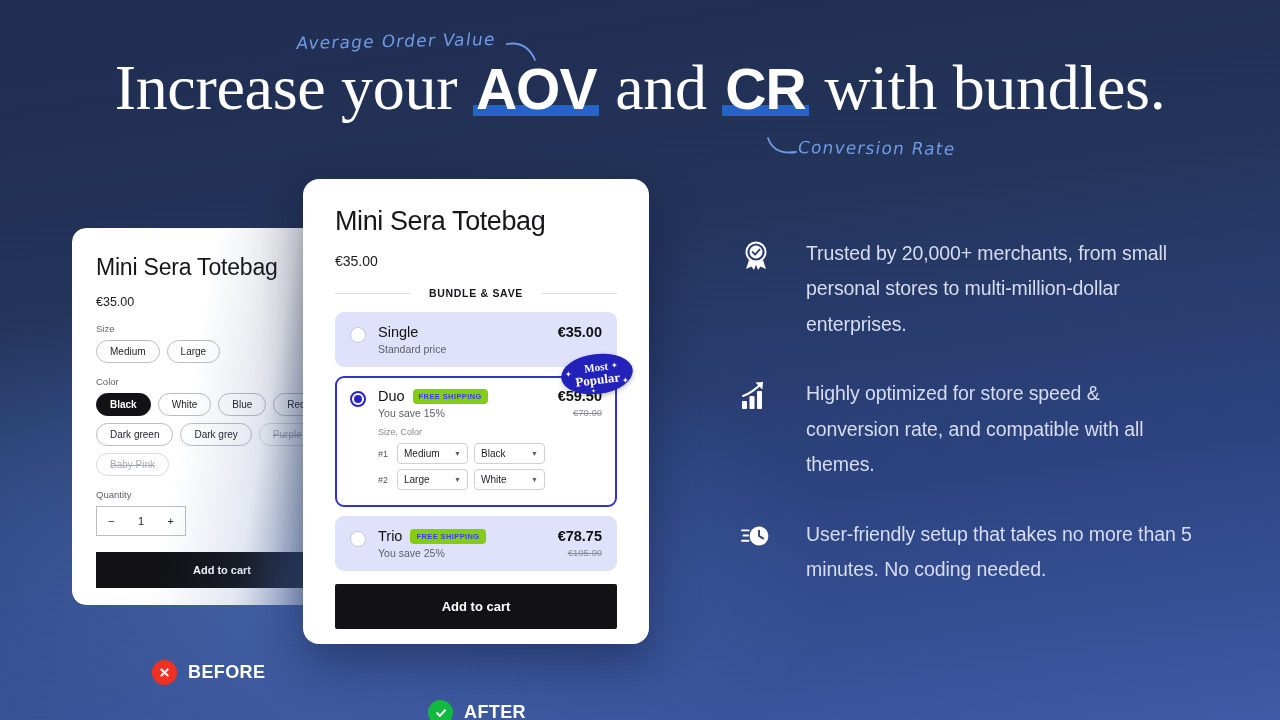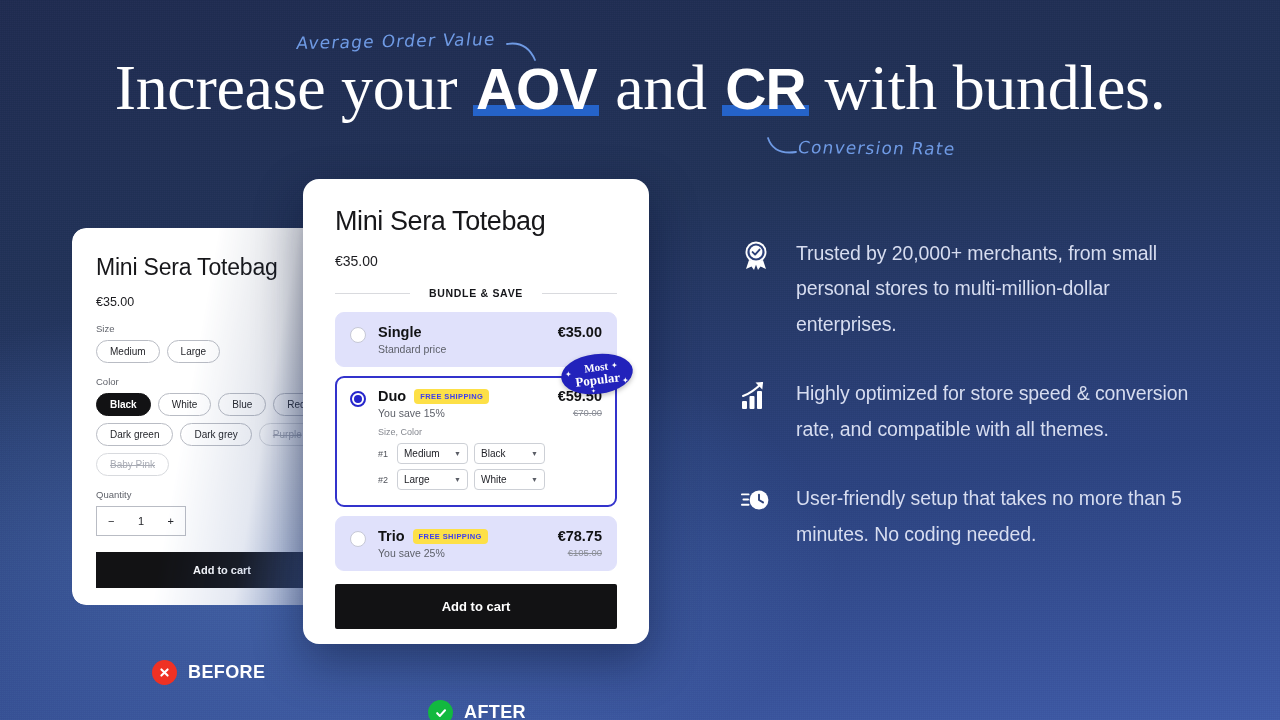--- a/index.html
+++ b/index.html
@@ -148,23 +148,23 @@
   }
   .opt.selected .radio {
     border: 2px solid #2626cc; position: relative; background: #fff;
   }
   .opt.selected .radio::after {
     content:""; position: absolute; inset: 2px;
     border-radius: 50%; background: #2626cc;
   }
   .opt-main { flex: 1; min-width: 0; }
   .opt-row1 { display: flex; align-items: center; gap: 8px; }
-  .opt-name { font-size: 14.5px; font-weight: bold; color: #111214; }
+  .opt-name { font-size: 14.5px; font-weight: normal; color: #111214; }
   .ship-badge {
-    background: #fde047; color: #3d3df0;
+    background: #84cc16; color: #3d3df0;
     font-size: 7.5px; font-weight: bold; letter-spacing: 0.4px;
     padding: 3px 6px; border-radius: 4px; white-space: nowrap;
   }
   .opt-sub { font-size: 10.5px; color: #5c5f68; margin-top: 3px; }
   .opt-prices { text-align: right; flex: 0 0 auto; }
   .opt-price { font-size: 14.5px; font-weight: bold; color: #111214; }
   .opt-old { font-size: 9.5px; color: #8b8e97; text-decoration: line-through; margin-top: 3px; }
 
   .variants { margin-top: 8px; }
   .variants .vlbl { font-size: 9px; color: #84878f; margin-bottom: 6px; }
@@ -207,21 +207,21 @@
   #popular-badge .p1 { font-size: 11px; }
   #popular-badge .p2 { font-size: 13px; }
   #popular-badge .spark { position: absolute; color: #fff; font-size: 8px; }
 
   
   #features {
     position: absolute;
     left: 740px; top: 236px; width: 458px;
     z-index: 4;
   }
-  .feat { display: flex; gap: 22px; margin-bottom: 34px; }
+  .feat { display: flex; gap: 32px; margin-bottom: 34px; }
   .feat-icon { flex: 0 0 34px; padding-top: 3px; }
   .feat-text {
     font-size: 19.5px; line-height: 1.82;
     color: #d7ddf0; letter-spacing: -0.1px;
   }
 
   
   .lbl-row { position: absolute; display: flex; align-items: center; gap: 11px; z-index: 5; }
   #lbl-before { left: 152px; top: 660px; }
   #lbl-after  { left: 428px; top: 700px; }

